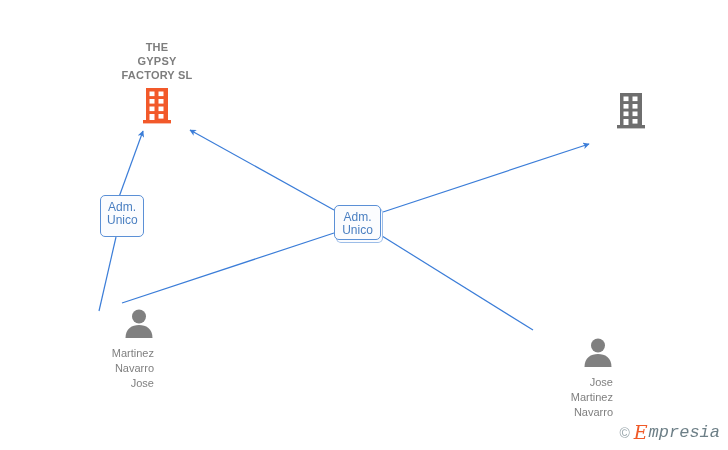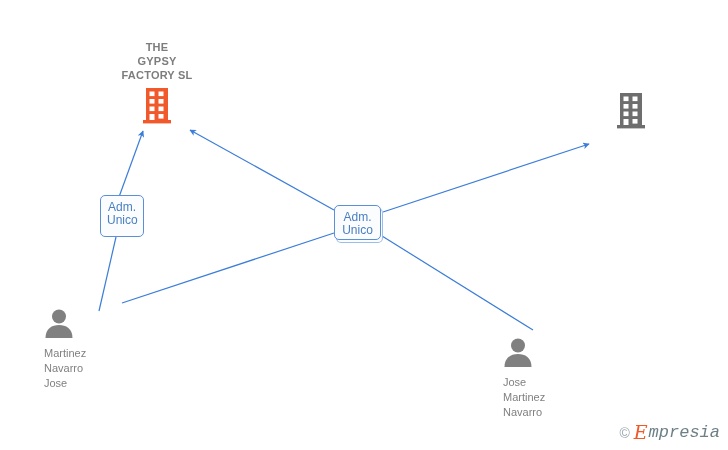--- a/index.html
+++ b/index.html
@@ -39,21 +39,21 @@
     letter-spacing: 0.2px;
     white-space: pre-line;
   }
   .bldg {
     margin: 6px auto 0 auto;
   }
 
   
   .person {
     position: absolute;
-    text-align: left;
+    text-align: right;
     width: 110px;
   }
   .person-label {
     font-size: 11px;
     color: #808080;
     line-height: 15px;
     margin-top: 4px;
     white-space: pre-line;
   }
   .person-icon {

